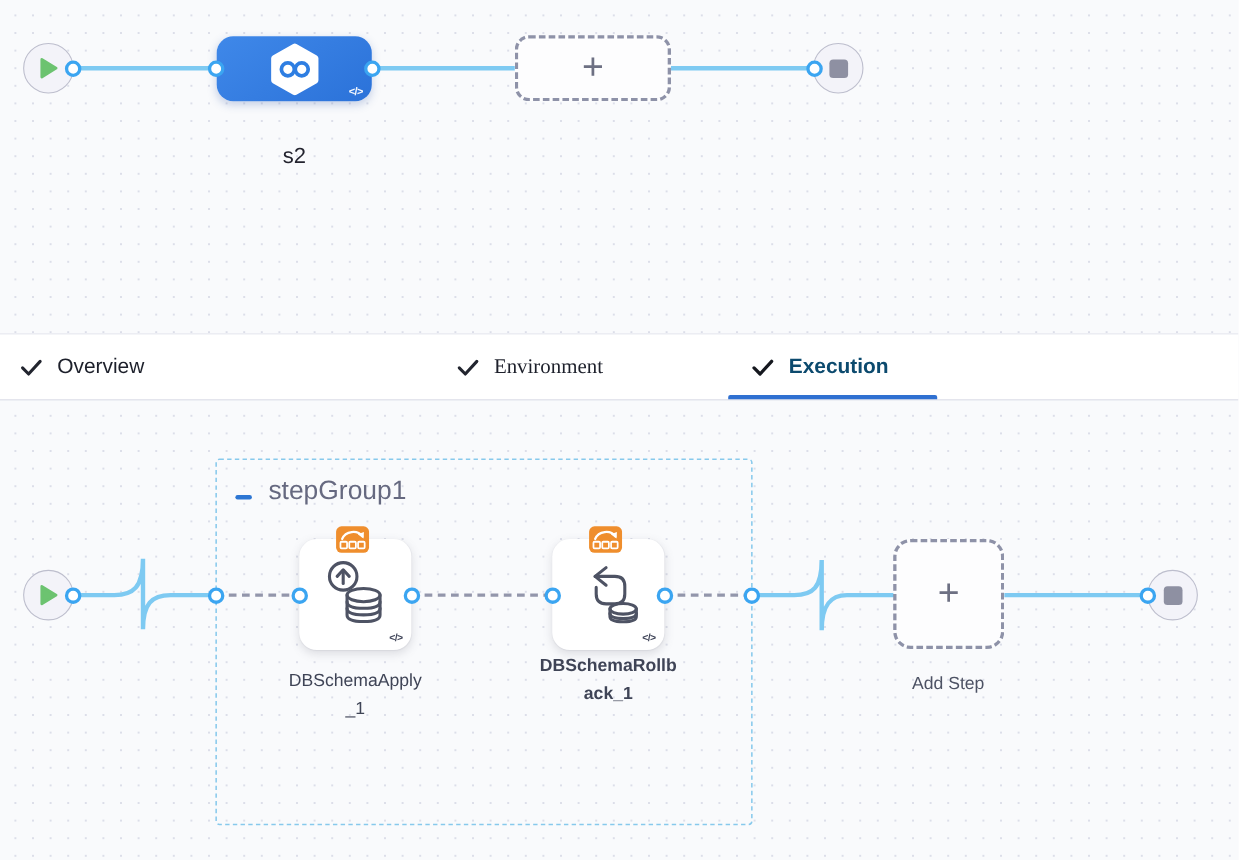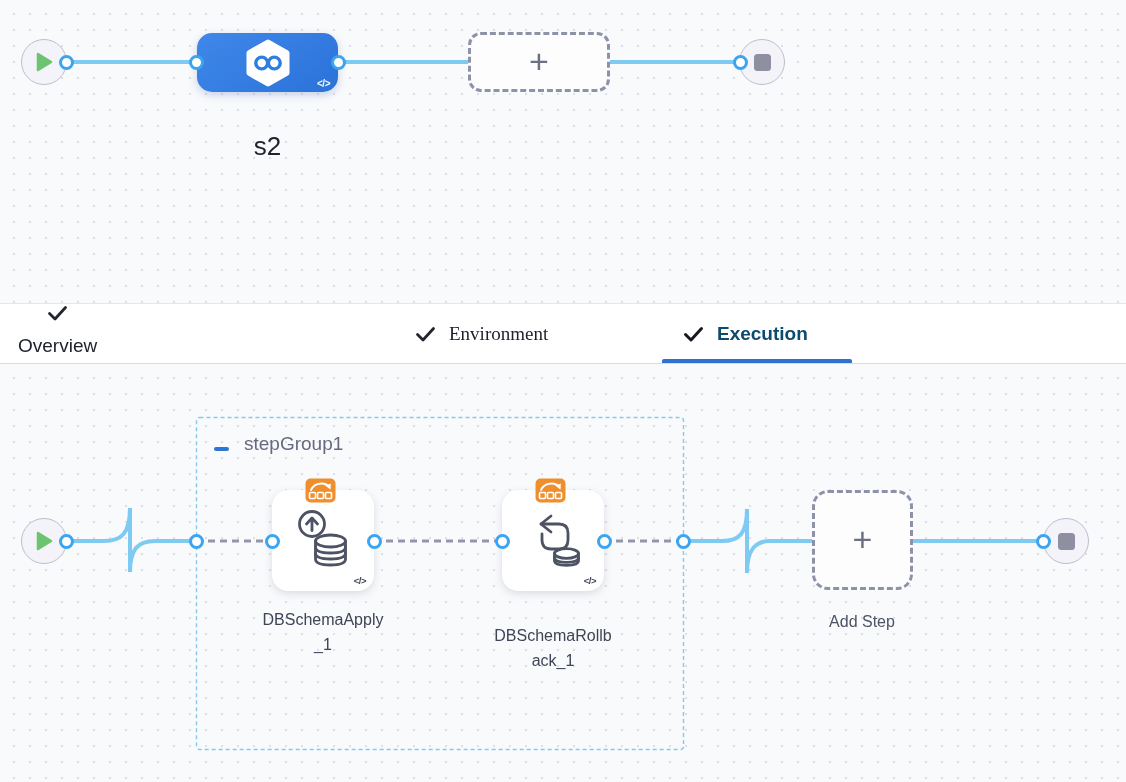--- a/index.html
+++ b/index.html
@@ -35,37 +35,37 @@
     font-size:10px;font-weight:700;letter-spacing:-0.5px;opacity:0.95;}
 
   
   .add-node{position:absolute;box-sizing:border-box;background:#fdfdfe;
     border:3px dashed #8e92a8;display:flex;align-items:center;justify-content:center;z-index:3;cursor:pointer;}
   .add-stage{left:468px;top:32px;width:142px;height:60px;border-radius:13px;}
   .add-step{left:812px;top:126px;width:101px;height:100px;border-radius:16px;}
   .plus-glyph{color:#6d7083;font-size:34px;font-weight:300;line-height:1;margin-top:-3px;}
 
   
-  .node-label{position:absolute;text-align:center;color:#23232e;font-size:26px;z-index:2;}
+  .node-label{position:absolute;text-align:center;color:#23232e;font-size:20px;z-index:2;}
   .step-label{position:absolute;text-align:center;color:#3f4456;font-size:16px;line-height:1.55;
     word-break:break-all;z-index:2;}
 
   
   .tabbar{position:absolute;left:0;top:303px;width:1126px;height:61px;background:#ffffff;
     border-top:1px solid #e4e5ee;border-bottom:1px solid #d9dbe5;box-sizing:border-box;z-index:10;}
   .tab{position:absolute;top:0;height:100%;display:flex;align-items:center;gap:13px;
     color:#1d202b;font-size:19px;cursor:pointer;}
   .tab.active{font-weight:700;color:#0c4a6e;}
   .tab-underline{position:absolute;left:662px;bottom:0;width:190px;height:4px;
     background:#2f70d1;border-radius:2px 2px 0 0;}
 
   
   .group-header{position:absolute;left:214px;top:69px;display:flex;align-items:center;gap:15px;z-index:4;}
   .collapse-icon{width:15px;height:3.5px;background:#2d76d3;border-radius:2px;margin-top:10px;cursor:pointer;}
-  .group-title{color:#666980;font-size:19px;}
+  .group-title{color:#666980;font-size:24px;}
 
   
   .step-node{position:absolute;width:102px;height:101px;border-radius:16px;background:#ffffff;
     box-shadow:0 3px 9px rgba(96,97,112,0.18),0 0 1px rgba(40,41,61,0.06);
     display:flex;align-items:flex-start;justify-content:center;z-index:3;cursor:pointer;}
   .step-node .main-icon{margin-top:17px;}
   .step-node .code-icon{position:absolute;right:8px;bottom:5px;color:#41465a;
     font-size:9.5px;font-weight:700;letter-spacing:-0.5px;}
   .loop-badge{position:absolute;top:-12px;left:50%;transform:translateX(-58%);z-index:4;}
 </style>
@@ -110,21 +110,21 @@
     <div class="port" style="left:58.5px;top:54.5px;"></div>
     <div class="port" style="left:188.5px;top:54.5px;"></div>
     <div class="port" style="left:330.5px;top:54.5px;"></div>
     <div class="port" style="left:732.5px;top:54.5px;"></div>
 
     <div class="node-label" style="left:197px;top:131px;width:141px;">s2</div>
   </div>
 
   <div class="tabbar">
 
-    <div class="tab" style="left:18px;flex-direction:column;">
+    <div class="tab" style="left:18px;">
       <svg width="21" height="18">
         <path d="M2.5,9.5 L8,15 L18.5,3.5" stroke="#22252f" stroke-width="2.8" fill="none" stroke-linecap="round" stroke-linejoin="round"></path>
       </svg>
       <span>Overview</span>
     </div>
 
 
     <div class="tab" style="left:415px;font-family:Liberation Serif, serif;">
       <svg width="21" height="18">
         <path d="M2.5,9.5 L8,15 L18.5,3.5" stroke="#22252f" stroke-width="2.8" fill="none" stroke-linecap="round" stroke-linejoin="round"></path>
@@ -228,17 +228,17 @@
     <div class="port" style="left:58.5px;top:169.5px;"></div>
     <div class="port" style="left:188.5px;top:169.5px;"></div>
     <div class="port" style="left:264.5px;top:169.5px;"></div>
     <div class="port" style="left:366.5px;top:169.5px;"></div>
     <div class="port" style="left:494.5px;top:169.5px;"></div>
     <div class="port" style="left:596.5px;top:169.5px;"></div>
     <div class="port" style="left:675.5px;top:169.5px;"></div>
     <div class="port" style="left:1035.5px;top:169.5px;"></div>
 
     <div class="step-label" style="left:260px;top:244px;width:126px;">DBSchemaApply_1</div>
-    <div class="step-label" style="left:490px;top:260px;width:126px;">DBSchemaRollback_1</div>
+    <div class="step-label" style="left:490px;top:230px;width:126px;font-weight:bold;">DBSchemaRollback_1</div>
     <div class="step-label" style="left:777px;top:246px;width:170px;color:#4d5264;word-break:normal;">Add Step</div>
   </div>
 
 </div>
 
 </body></html>

